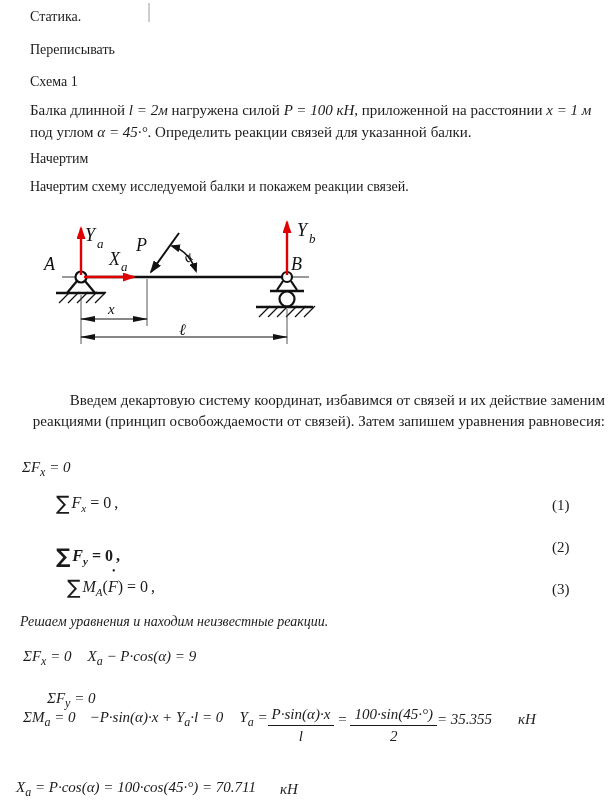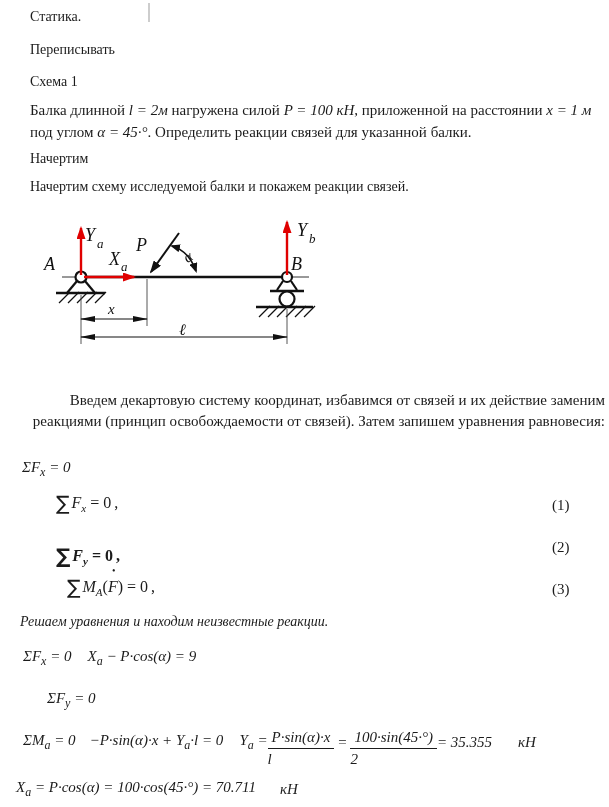--- a/index.html
+++ b/index.html
@@ -18,21 +18,21 @@
   .eqrow { font-size:16px; line-height:20px; white-space:nowrap; }
   .bigsum { font-family:"DejaVu Sans", sans-serif; font-size:20px; vertical-align:-2px; margin-right:2px; }
   .evar { font-style:italic; }
   .esub { font-style:italic; font-size:11px; vertical-align:-4px; }
   .erest { margin-left:4px; }
   .ecomma { margin-left:3px; }
   .eqnum { font-size:15px; }
   .fwrap { position:relative; display:inline-block; }
   .fdotmark { position:absolute; top:-11px; left:4px; font-size:10px; line-height:10px; }
   .flexrow { display:flex; align-items:center; white-space:nowrap; }
-  .frac { display:inline-block; text-align:left; font-style:italic; font-size:15px;margin-top:12px; }
+  .frac { display:inline-block; text-align:center; font-style:italic; font-size:15px;margin-top:12px; }
   .fnum { display:block; border-bottom:1.2px solid #1b1b1b; padding:0 4px 2px; }
   .fden { display:block; padding-top:2px; }
   .gap14 { display:inline-block; width:14px; }
   .gap16 { display:inline-block; width:16px; }
   .gap24 { display:inline-block; width:24px; }
   .gap26 { display:inline-block; width:26px; }
   svg text { font-family:"Liberation Serif", serif; font-style:italic; fill:#111; }
   svg .lab18 { font-size:18px; }
   svg .lab15 { font-size:15px; }
   svg .lab13 { font-size:13px; }
@@ -177,21 +177,21 @@
   <span><span>ΣF</span><span class="ss">x</span><span> = 0</span></span>
   <span class="gap16"></span>
   <span><span>X</span><span class="ss">a</span><span> − P·cos(α) = 9</span></span>
 </div>
 
 <div class="abs mc flexrow" style="left:39px; top:690px;margin-left:8px;">
   <span><span>ΣF</span><span class="ss">y</span><span> = 0</span></span>
   <span class="gap16"></span>
 </div>
 
-<div class="abs mc flexrow" style="left:23px; top:721px; height:42px;">
+<div class="abs mc flexrow" style="left:23px; top:698px; height:42px;">
   <span><span>ΣM</span><span class="ss">a</span><span> = 0</span></span>
   <span class="gap14"></span>
   <span><span>−P·sin(α)·x + Y</span><span class="ss">a</span><span>·l = 0</span></span>
   <span class="gap16"></span>
   <span><span>Y</span><span class="ss">a</span><span> = </span></span>
   <span class="frac">
       <span class="fnum">P·sin(α)·x</span>
       <span class="fden">l</span>
     </span>
   <span style="padding:0 3px;"> = </span>

